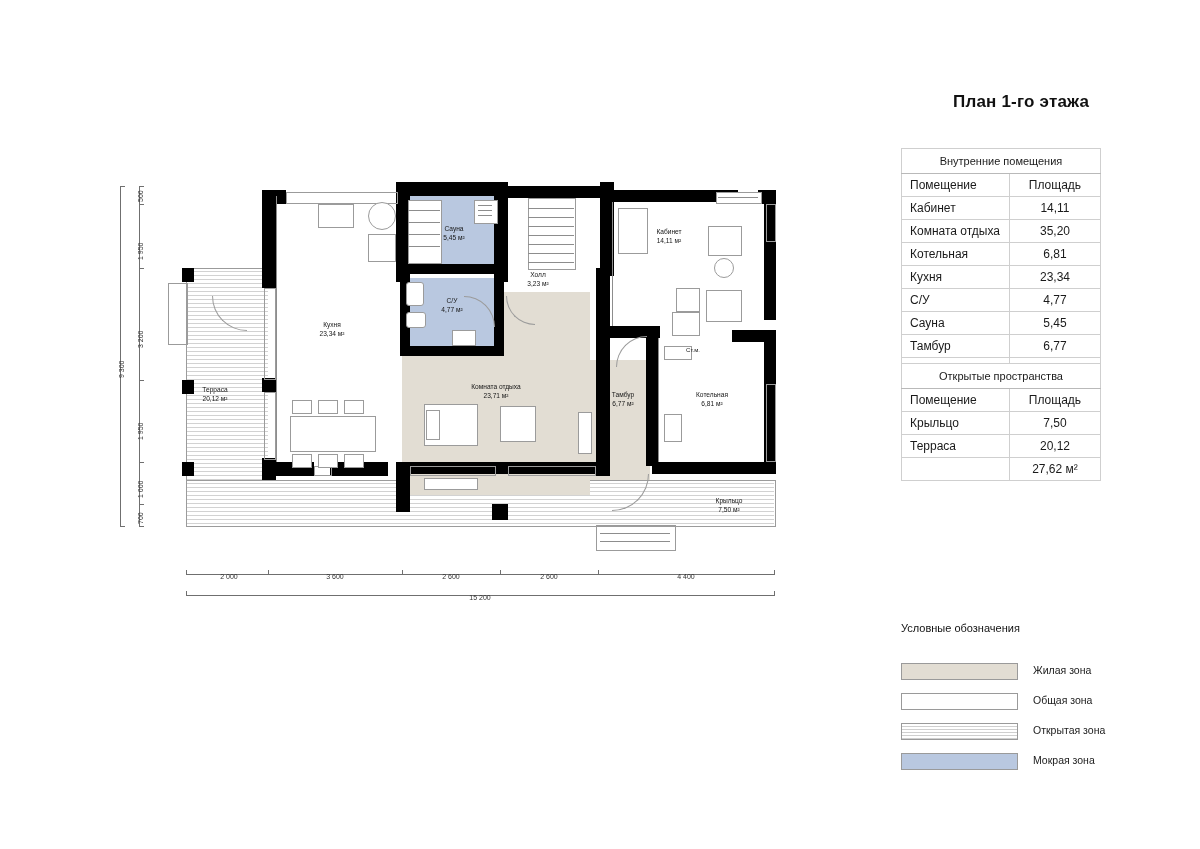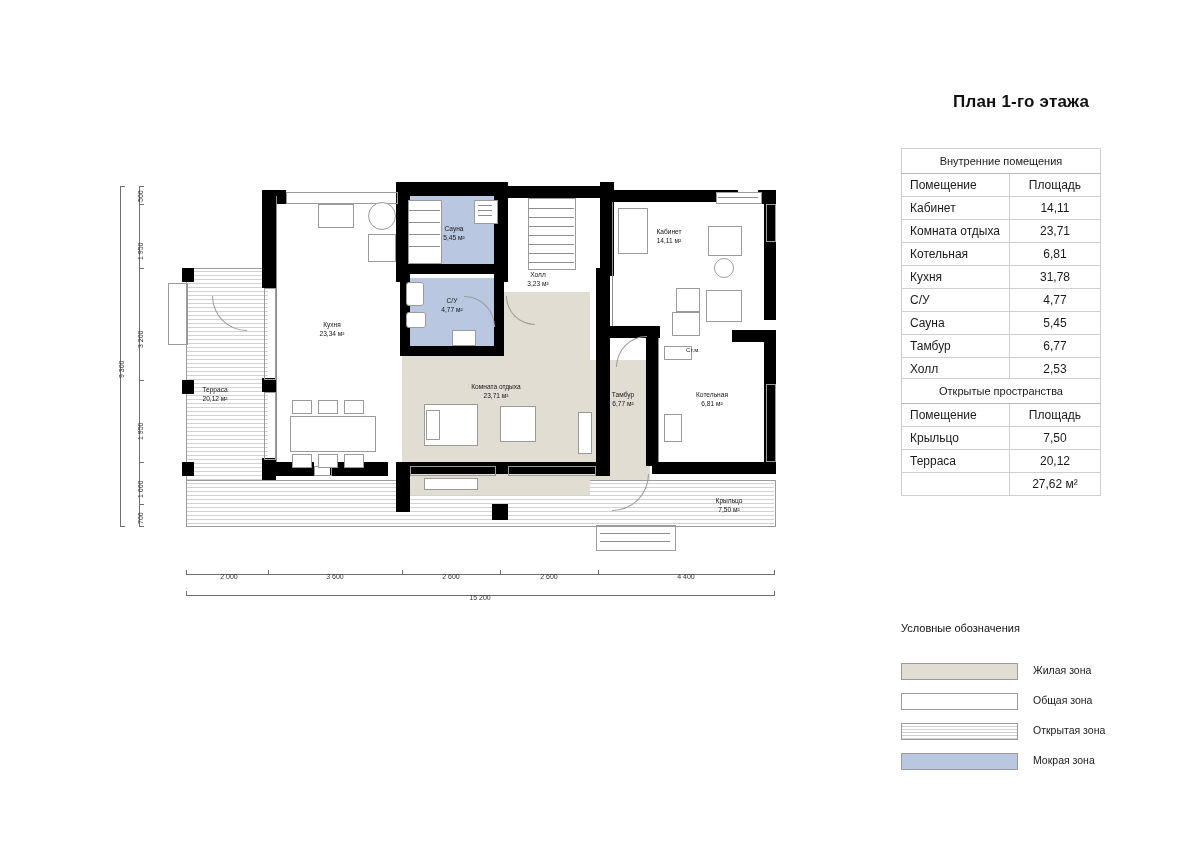--- a/index.html
+++ b/index.html
@@ -18,21 +18,21 @@
   }
 
   
   .tbl{position:absolute;border:1px solid #b9b9b9;border-collapse:collapse;background:#fff;padding-left:8px;}
   .tbl td,.tbl th{border:1px solid #cfcfcf;font-size:12px;font-weight:normal;padding:4px 8px;color:#1a1a1a;}
   .tbl .hdr{text-align:center;font-size:11px;padding:6px 8px;border-bottom:1px solid #b9b9b9;}
   .tbl .c-name{width:120px;}
   .tbl .c-area{width:100px;text-align:center;}
 
   #tbl-inner{left:41px;top:148px;width:200px;}
-  #tbl-open{left:41px;top:378px;width:200px;}
+  #tbl-open{left:41px;top:363px;width:200px;}
 
   .total-line{
     position:absolute;left:1px;top:519px;width:340px;
     font-size:12px;font-weight:bold;color:#111;
   }
   .total-line .val{margin-left:14px;}
 
   
   .legend-title{position:absolute;left:41px;top:622px;font-size:11px;font-weight:normal;color:#111;}
   .legend-row{position:absolute;left:41px;width:300px;height:16px;text-align:right;}
@@ -287,29 +287,29 @@
     <tr>
       <td class="c-name">Помещение</td>
       <td class="c-area">Площадь</td>
     </tr>
     <tr>
       <td>Кабинет</td>
       <td class="c-area">14,11</td>
     </tr>
     <tr>
       <td>Комната отдыха</td>
-      <td class="c-area">23,71</td>
+      <td class="c-area">35,20</td>
     </tr>
     <tr>
       <td>Котельная</td>
       <td class="c-area">6,81</td>
     </tr>
     <tr>
       <td>Кухня</td>
-      <td class="c-area">31,78</td>
+      <td class="c-area">23,34</td>
     </tr>
     <tr>
       <td>С/У</td>
       <td class="c-area">4,77</td>
     </tr>
     <tr>
       <td>Сауна</td>
       <td class="c-area">5,45</td>
     </tr>
     <tr>

